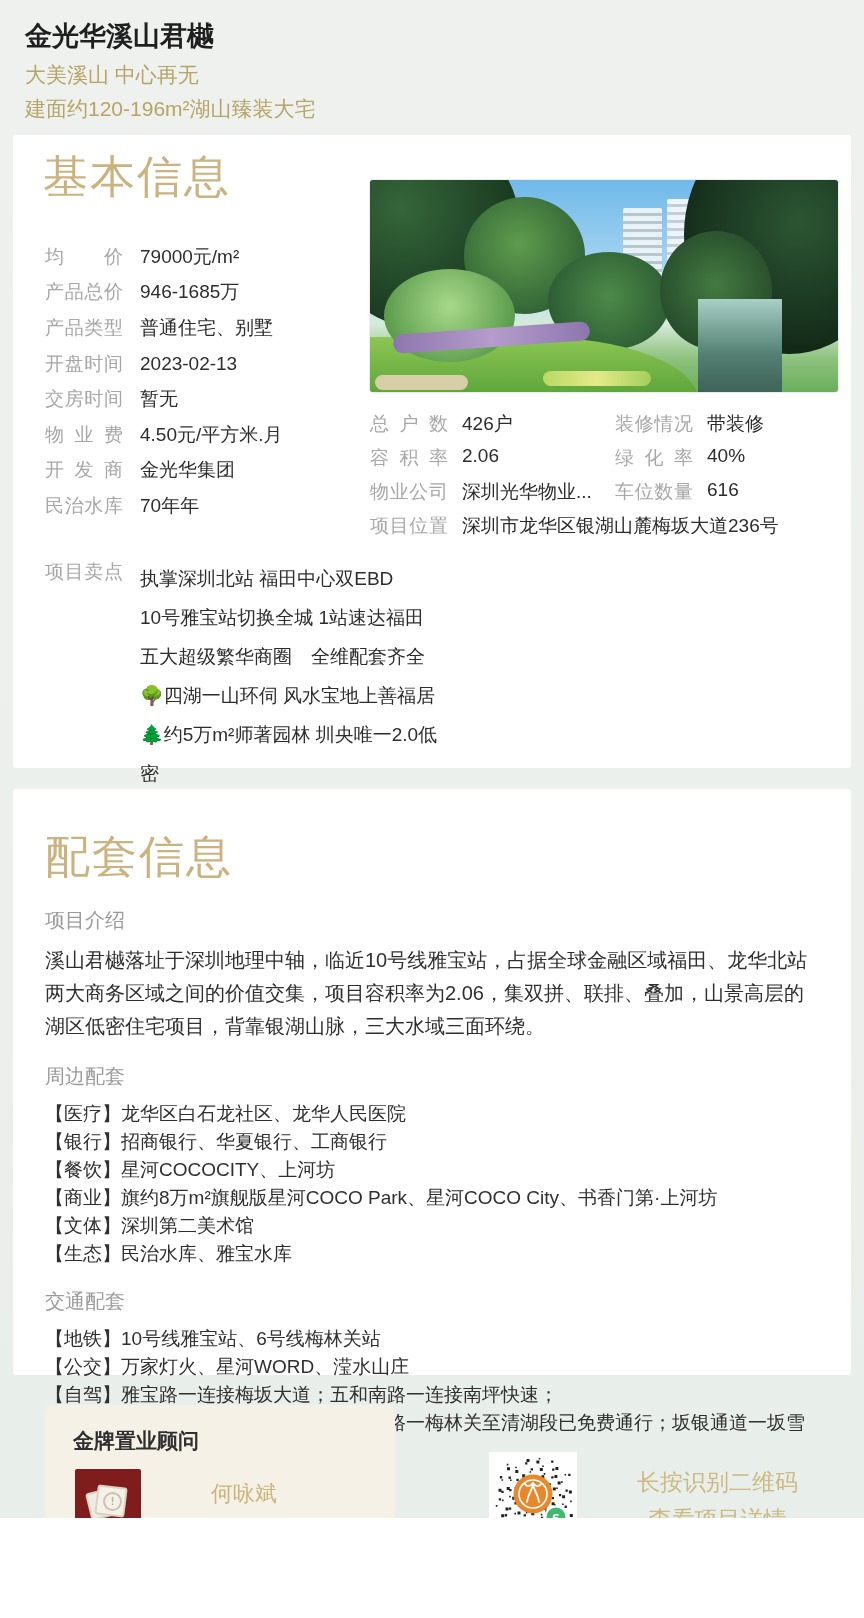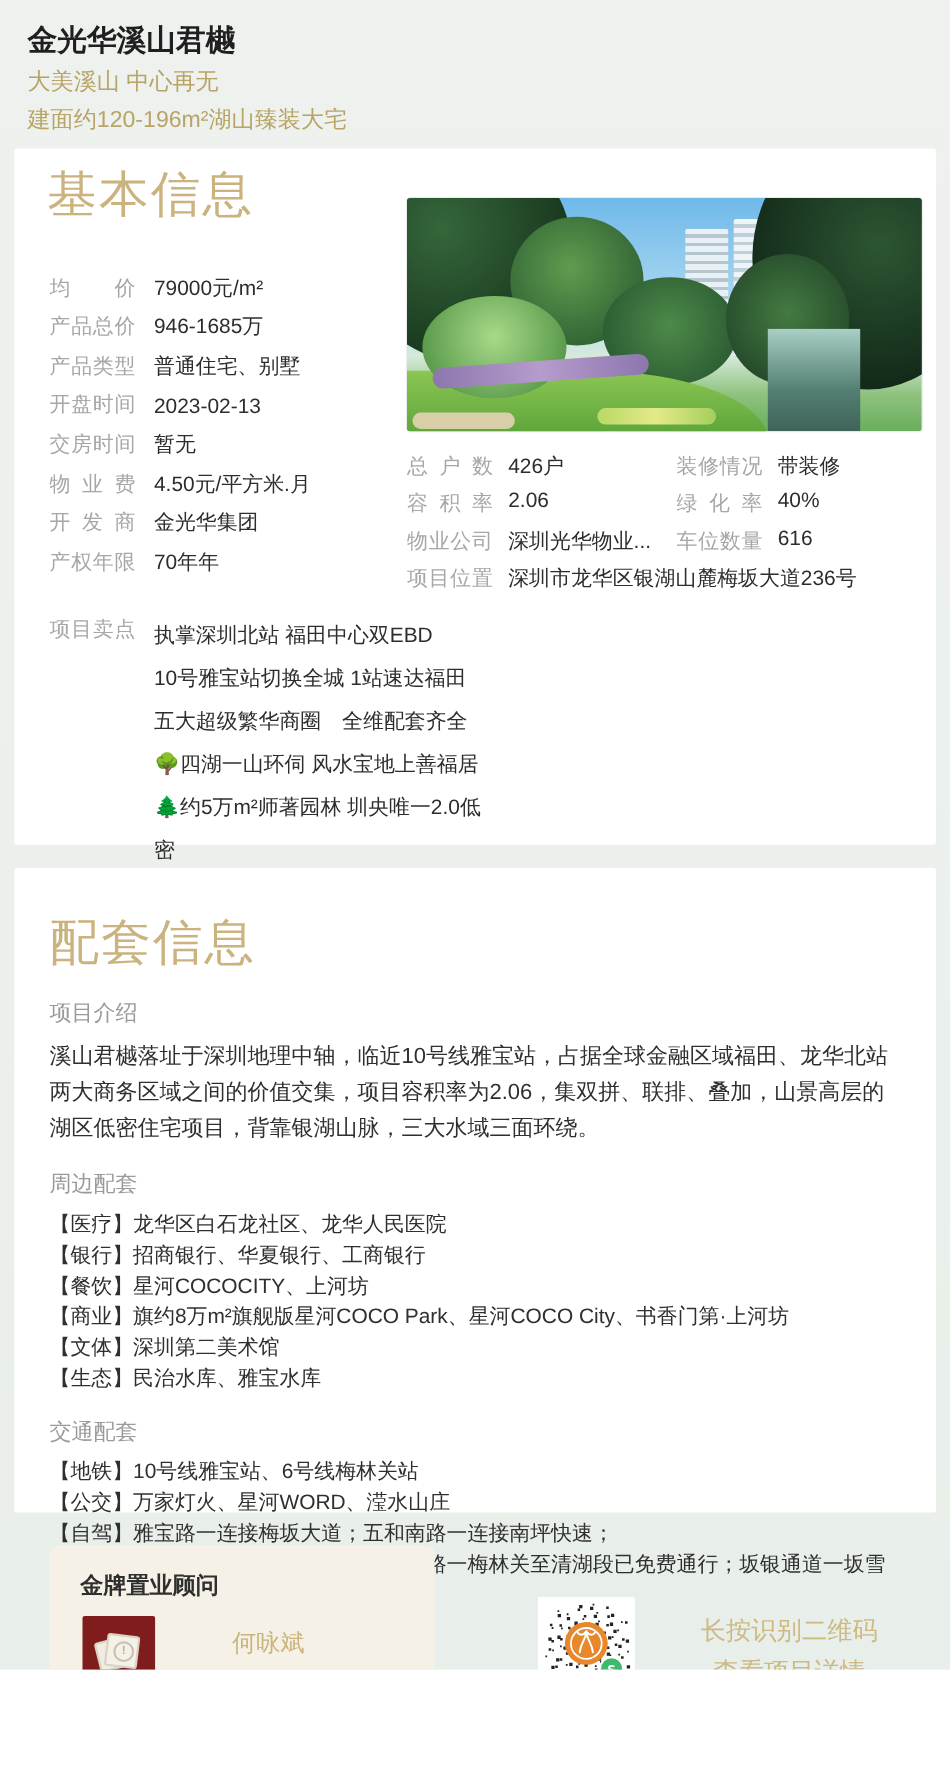--- a/index.html
+++ b/index.html
@@ -12,21 +12,21 @@
   .hd-title{position:absolute;left:25px;top:18px;font-size:27px;font-weight:700;color:#1f1f1f;}
   .hd-sub{position:absolute;left:25px;top:58px;font-size:21px;line-height:34px;color:#b7a466;white-space:pre-line;}
 
   
   .sec-h{font-size:45px;color:#cbb37f;font-weight:500;letter-spacing:2px;}
 
   
   #card-basic{top:135px;height:633px;}
   #card-basic .sec-h{position:absolute;left:30px;top:12px;}
   .fields-left{position:absolute;left:32px;top:104px;width:330px;}
-  .frow{display:flex;align-items:flex-end;height:35.6px;}
+  .frow{display:flex;align-items:center;height:35.6px;}
   .flabel{width:78px;min-width:78px;color:#a7a7a7;font-size:19px;text-align:justify;text-align-last:justify;margin-right:17px;}
   .fvalue{font-size:19px;color:#2d2d2d;font-weight:500;}
   .sell-row{position:absolute;left:32px;top:424px;display:flex;}
   .sell-text{font-size:19px;line-height:39px;color:#2d2d2d;font-weight:500;white-space:pre-line;width:300px;}
 
   
   .photo{position:absolute;left:357px;top:45px;width:468px;height:212px;border-radius:3px;overflow:hidden;box-shadow:0 0 0 1px #ececec;}
   .photo div{position:absolute;}
   .ph-sky{inset:0;background:linear-gradient(180deg,#6fb9e9 0%,#b5dcf3 52%,#d6ead9 68%,#8fc27f 84%,#6aae5b 100%);}
   .ph-tower1{left:54%;top:13%;width:8.5%;height:53%;background:repeating-linear-gradient(180deg,#e8f1f5 0 5px,#b5c6cf 5px 8px);border-radius:2px 2px 0 0;}
@@ -112,21 +112,21 @@
       </div>
       <div class="frow">
         <span class="flabel">物业费</span>
         <span class="fvalue">4.50元/平方米.月</span>
       </div>
       <div class="frow">
         <span class="flabel">开发商</span>
         <span class="fvalue">金光华集团</span>
       </div>
       <div class="frow">
-        <span class="flabel">产权年限</span>
+        <span class="flabel">民治水库</span>
         <span class="fvalue">70年年</span>
       </div>
     </div>
 
     <div class="sell-row">
       <span class="flabel">项目卖点</span>
       <span class="sell-text">执掌深圳北站 福田中心双EBD
 10号雅宝站切换全城 1站速达福田
 五大超级繁华商圈　全维配套齐全
 🌳四湖一山环伺 风水宝地上善福居

